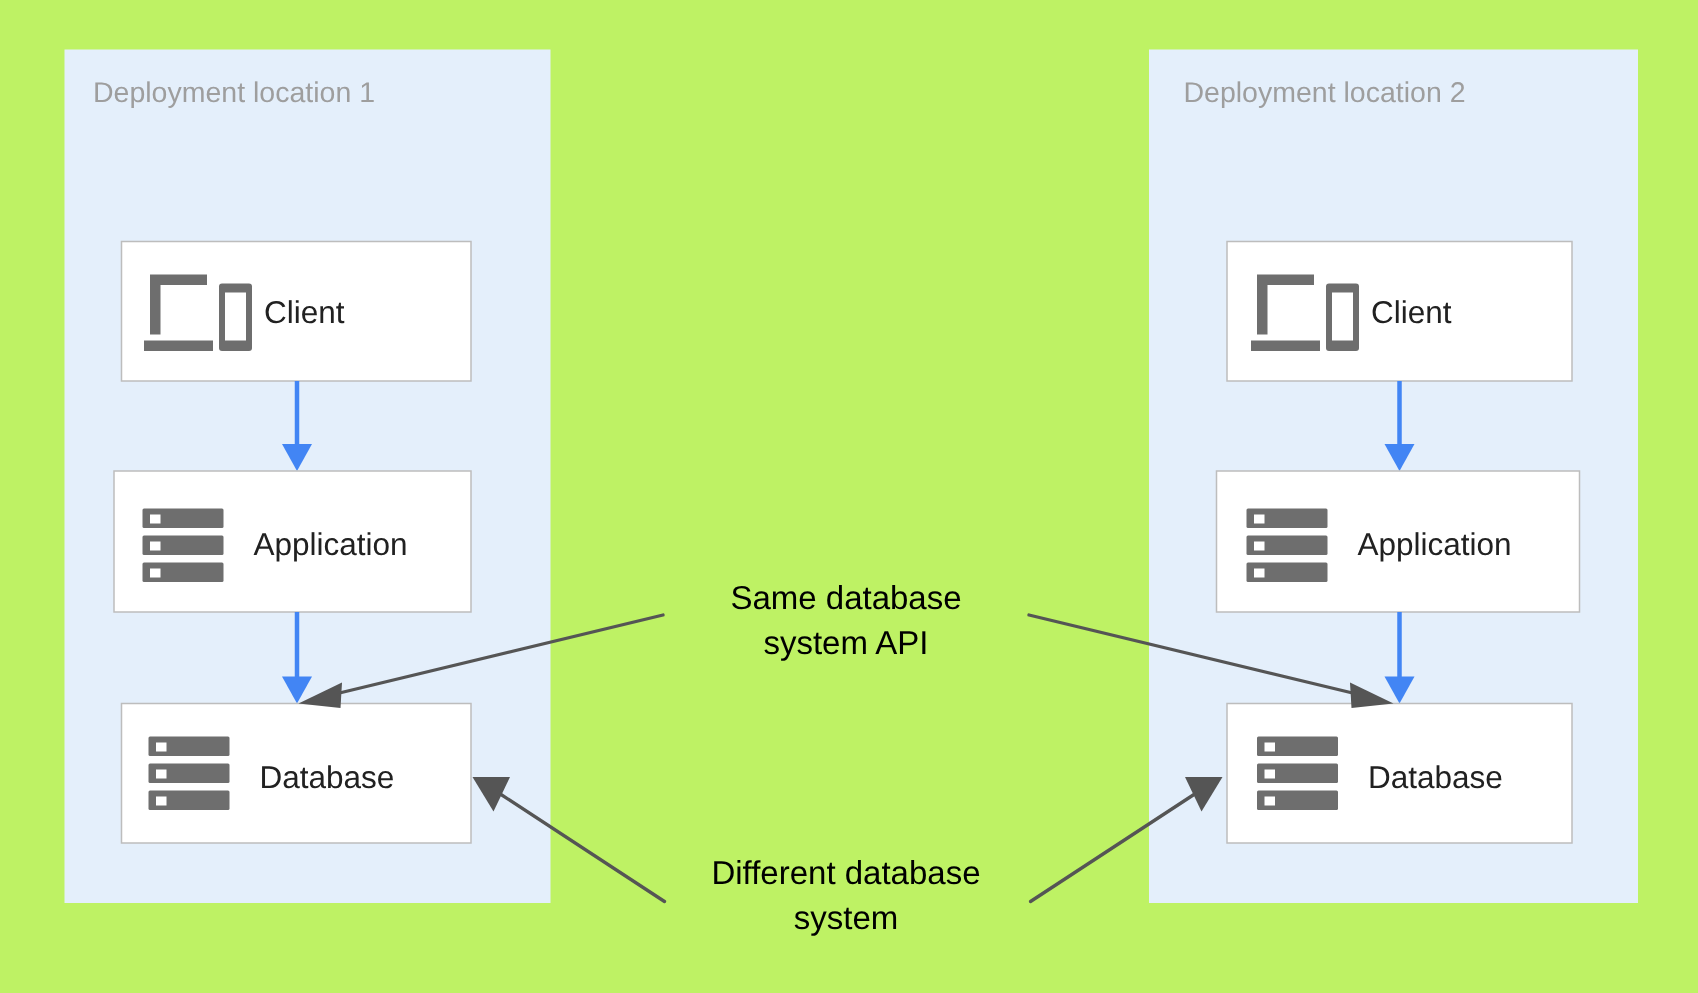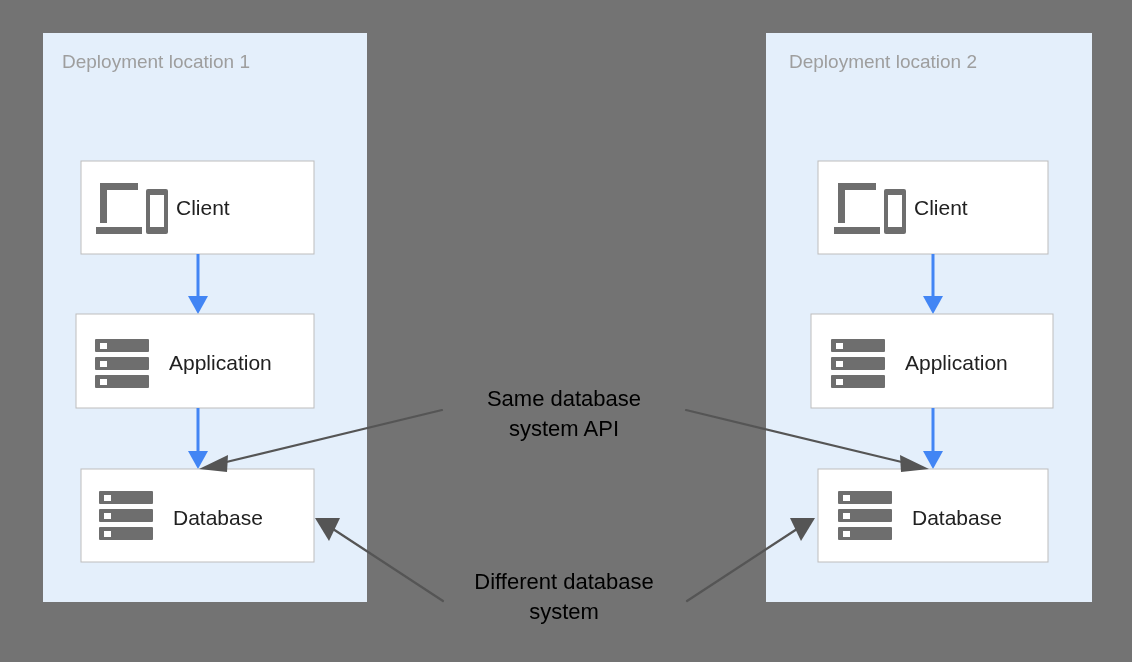--- a/index.html
+++ b/index.html
@@ -7,21 +7,21 @@
     padding: 0;
     background: #ffffff;
   }
   body {
     font-family: "Liberation Sans", sans-serif;
   }
   #diagram-root {
     position: relative;
     width: 1132px;
     height: 662px;
-    background: #737373;
+    background: #bef264;
     overflow: hidden;
   }
   svg.diagram {
     position: absolute;
     left: 0;
     top: 0;
     width: 1132px;
     height: 662px;
     display: block;
   }

